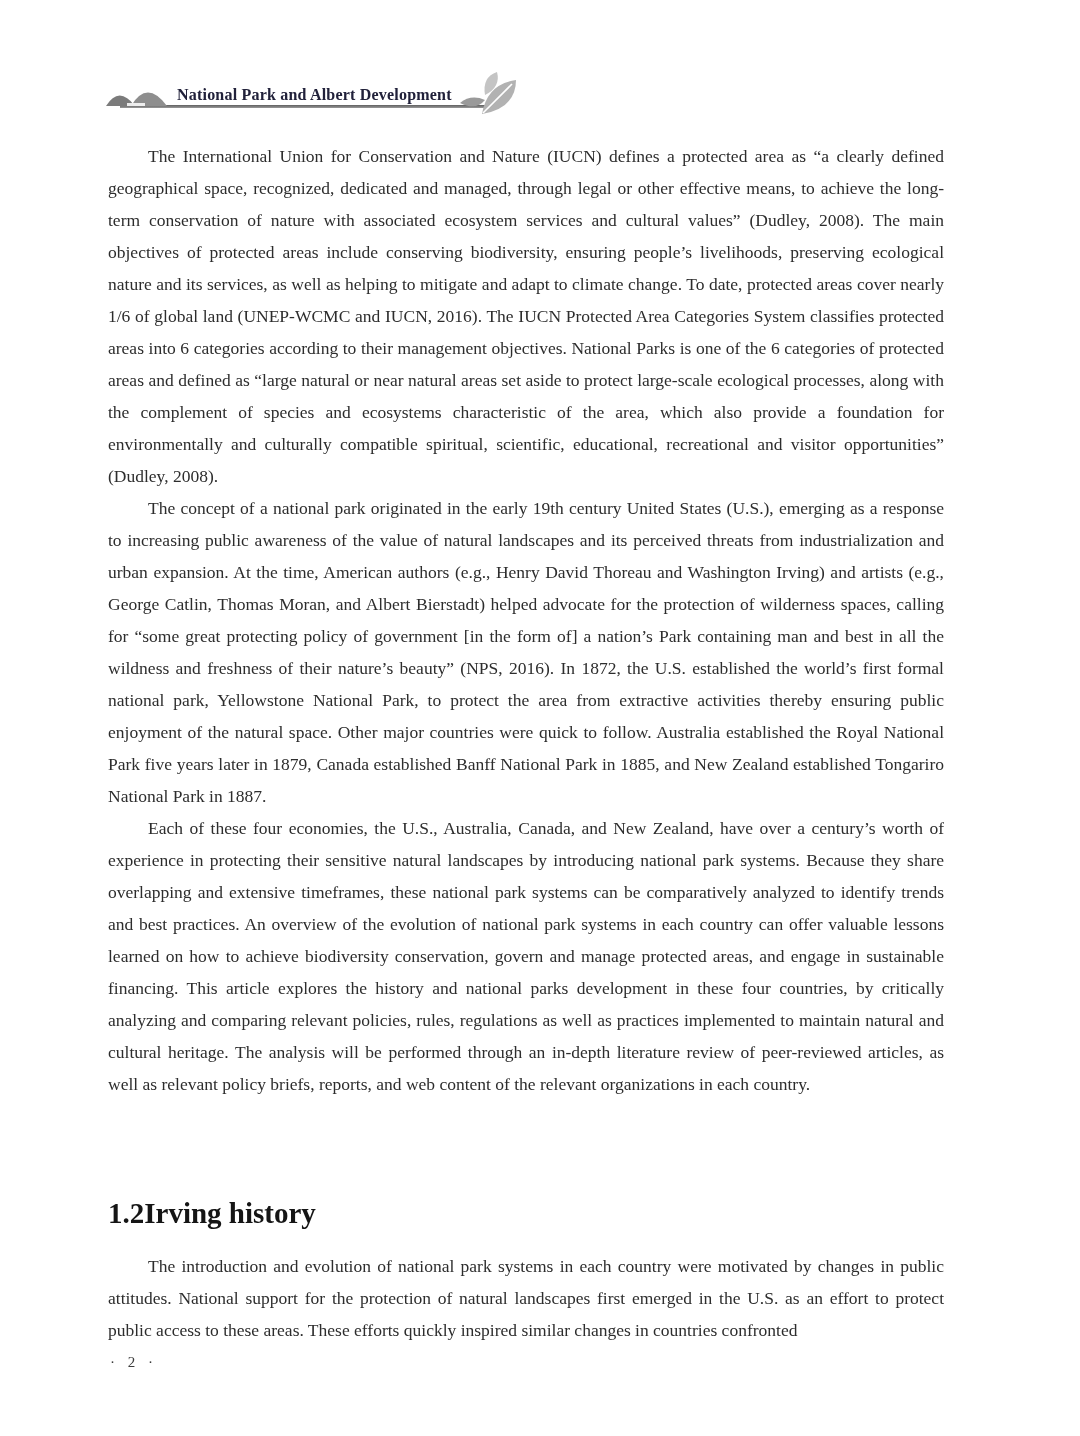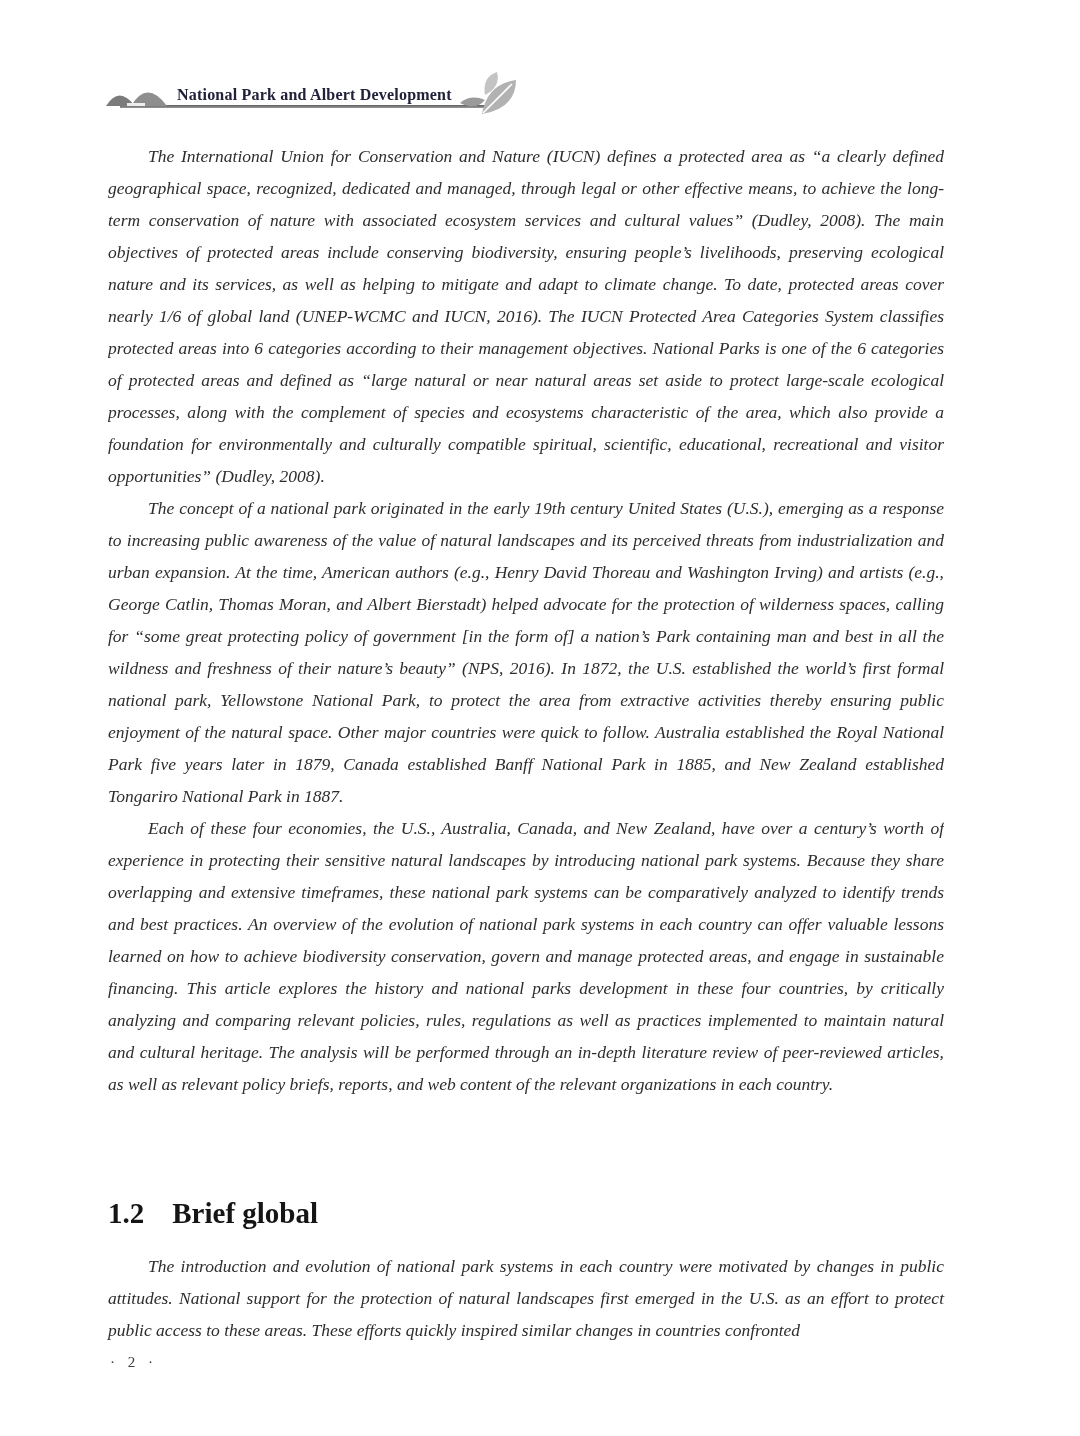--- a/index.html
+++ b/index.html
@@ -52,33 +52,32 @@
     left: 108px; top: 140px;
     width: 836px;
     color: #2d2d2d;
   }
   .page-body p {
     margin: 0;
     font-size: 17.5px;
     line-height: 32px;
     text-align: justify;
     text-indent: 40px;
-    font-style: italic;
   }
   .intro-block { height: 1030px; overflow: hidden; }
 
   .section-heading {
     margin: 26px 0 20px 0;
     font-size: 29px;
     line-height: 34px;
     font-weight: bold;
     color: #151515;
     font-family: "Liberation Serif", serif;
   }
-  .section-number { margin-right: 28px; }
+  .section-number { }
 
   
   .page-footer {
     position: absolute;
     left: 110px; top: 1354px;
     font-size: 15px;
     color: #3c3c3c;
     word-spacing: 9px;
   }
 </style>
@@ -110,21 +109,21 @@
   </header>
 
   <main class="page-body">
     <div class="intro-block">
       <p>The International Union for Conservation and Nature (IUCN) defines a protected area as “a clearly defined geographical space, recognized, dedicated and managed, through legal or other effective means, to achieve the long-term conservation of nature with associated ecosystem services and cultural values” (Dudley, 2008). The main objectives of protected areas include conserving biodiversity, ensuring people’s livelihoods, preserving ecological nature and its services, as well as helping to mitigate and adapt to climate change. To date, protected areas cover nearly 1/6 of global land (UNEP-WCMC and IUCN, 2016). The IUCN Protected Area Categories System classifies protected areas into 6 categories according to their management objectives. National Parks is one of the 6 categories of protected areas and defined as “large natural or near natural areas set aside to protect large-scale ecological processes, along with the complement of species and ecosystems characteristic of the area, which also provide a foundation for environmentally and culturally compatible spiritual, scientific, educational, recreational and visitor opportunities” (Dudley, 2008).</p>
       <p>The concept of a national park originated in the early 19th century United States (U.S.), emerging as a response to increasing public awareness of the value of natural landscapes and its perceived threats from industrialization and urban expansion. At the time, American authors (e.g., Henry David Thoreau and Washington Irving) and artists (e.g., George Catlin, Thomas Moran, and Albert Bierstadt) helped advocate for the protection of wilderness spaces, calling for “some great protecting policy of government [in the form of] a nation’s Park containing man and best in all the wildness and freshness of their nature’s beauty” (NPS, 2016). In 1872, the U.S. established the world’s first formal national park, Yellowstone National Park, to protect the area from extractive activities thereby ensuring public enjoyment of the natural space. Other major countries were quick to follow. Australia established the Royal National Park five years later in 1879, Canada established Banff National Park in 1885, and New Zealand established Tongariro National Park in 1887.</p>
       <p>Each of these four economies, the U.S., Australia, Canada, and New Zealand, have over a century’s worth of experience in protecting their sensitive natural landscapes by introducing national park systems. Because they share overlapping and extensive timeframes, these national park systems can be comparatively analyzed to identify trends and best practices. An overview of the evolution of national park systems in each country can offer valuable lessons learned on how to achieve biodiversity conservation, govern and manage protected areas, and engage in sustainable financing. This article explores the history and national parks development in these four countries, by critically analyzing and comparing relevant policies, rules, regulations as well as practices implemented to maintain natural and cultural heritage. The analysis will be performed through an in-depth literature review of peer-reviewed articles, as well as relevant policy briefs, reports, and web content of the relevant organizations in each country.</p>
     </div>
 
     <h2 class="section-heading">
-      <span class="section-number">1.2</span><span>Brief global</span>
+      <span class="section-number">1.2</span><span>Irving history</span>
     </h2>
 
     <p>The introduction and evolution of national park systems in each country were motivated by changes in public attitudes. National support for the protection of natural landscapes first emerged in the U.S. as an effort to protect public access to these areas. These efforts quickly inspired similar changes in countries confronted</p>
   </main>
 
   <footer class="page-footer">
     <span>· 2 ·</span>
   </footer>
 
 </div>

